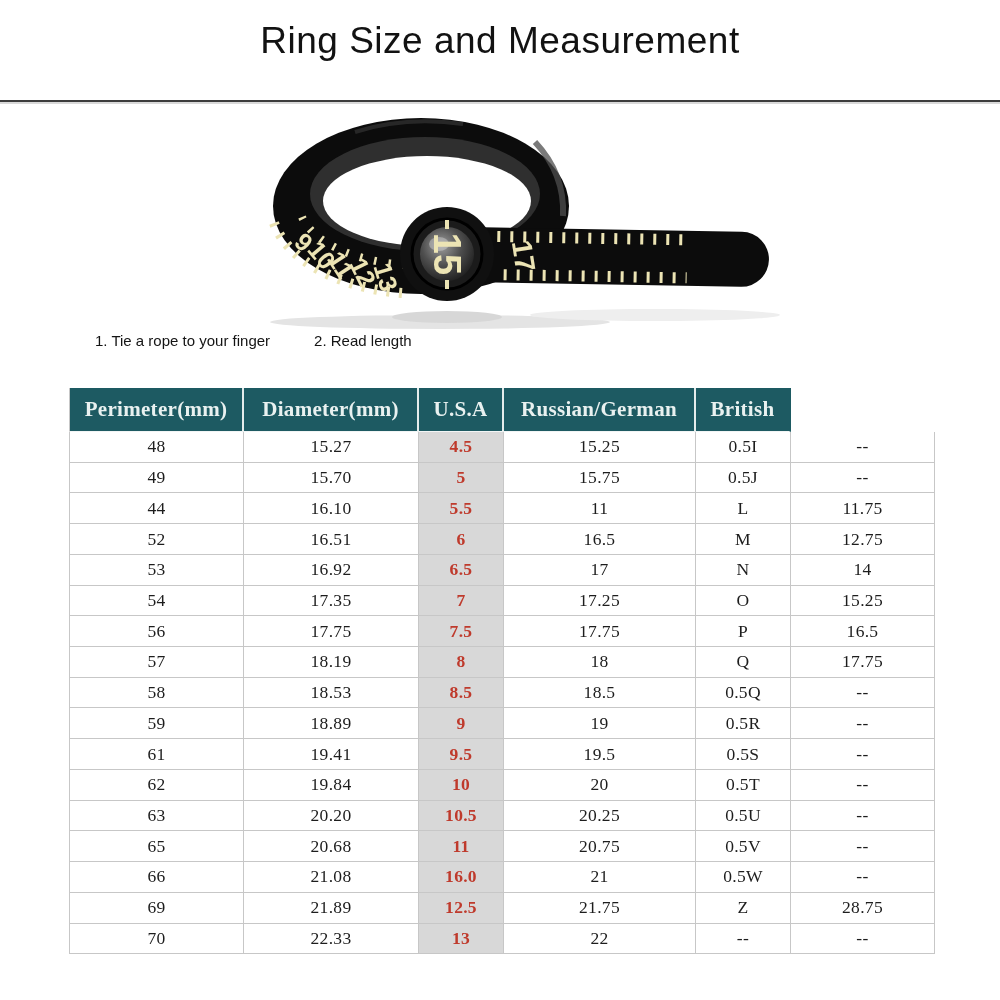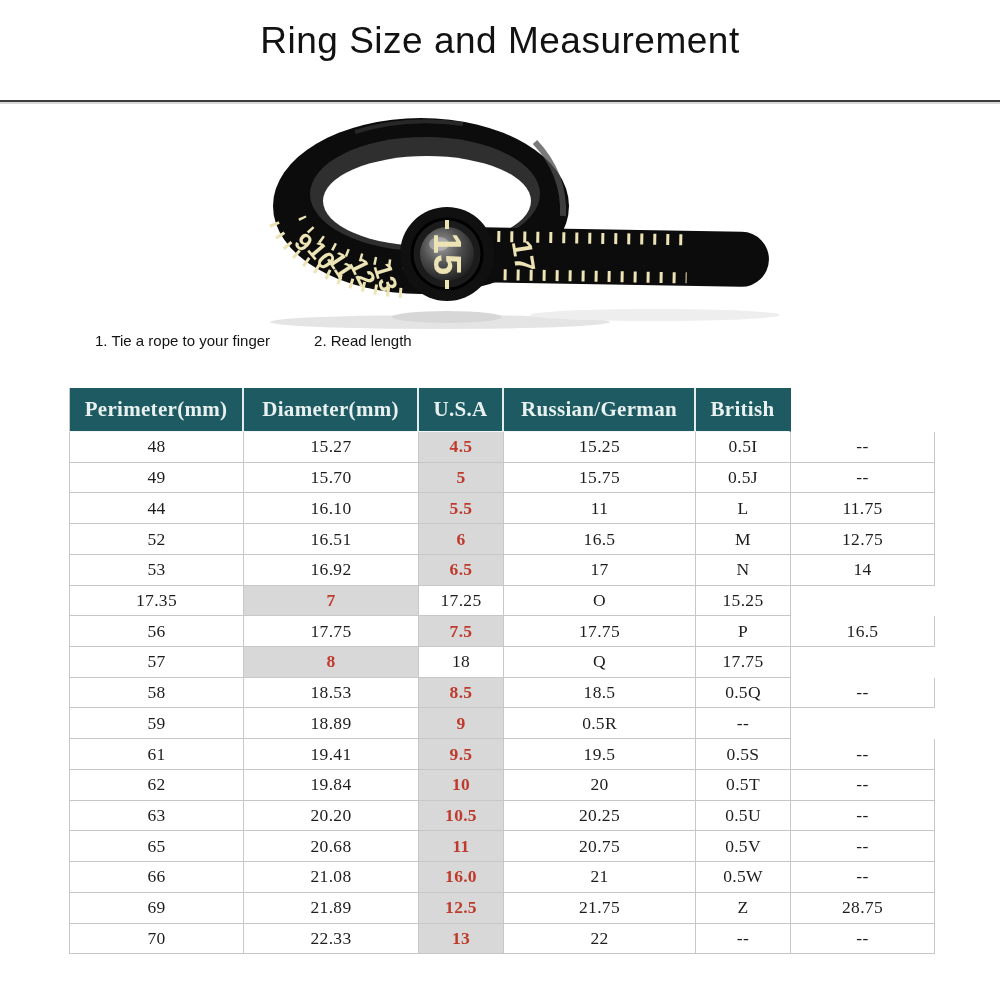--- a/index.html
+++ b/index.html
@@ -155,53 +155,56 @@
     </div>
     <div class="trow">
       <div class="tcell c0">53</div>
       <div class="tcell c1">16.92</div>
       <div class="tcell c2">6.5</div>
       <div class="tcell c3">17</div>
       <div class="tcell c4">N</div>
       <div class="tcell c5">14</div>
     </div>
     <div class="trow">
+      <div class="tcell c0">54</div>
       <div class="tcell c1">17.35</div>
       <div class="tcell c2">7</div>
       <div class="tcell c3">17.25</div>
       <div class="tcell c4">O</div>
       <div class="tcell c5">15.25</div>
     </div>
     <div class="trow">
       <div class="tcell c0">56</div>
       <div class="tcell c1">17.75</div>
       <div class="tcell c2">7.5</div>
       <div class="tcell c3">17.75</div>
       <div class="tcell c4">P</div>
       <div class="tcell c5">16.5</div>
     </div>
     <div class="trow">
       <div class="tcell c0">57</div>
+      <div class="tcell c1">18.19</div>
       <div class="tcell c2">8</div>
       <div class="tcell c3">18</div>
       <div class="tcell c4">Q</div>
       <div class="tcell c5">17.75</div>
     </div>
     <div class="trow">
       <div class="tcell c0">58</div>
       <div class="tcell c1">18.53</div>
       <div class="tcell c2">8.5</div>
       <div class="tcell c3">18.5</div>
       <div class="tcell c4">0.5Q</div>
       <div class="tcell c5">--</div>
     </div>
     <div class="trow">
       <div class="tcell c0">59</div>
       <div class="tcell c1">18.89</div>
       <div class="tcell c2">9</div>
+      <div class="tcell c3">19</div>
       <div class="tcell c4">0.5R</div>
       <div class="tcell c5">--</div>
     </div>
     <div class="trow">
       <div class="tcell c0">61</div>
       <div class="tcell c1">19.41</div>
       <div class="tcell c2">9.5</div>
       <div class="tcell c3">19.5</div>
       <div class="tcell c4">0.5S</div>
       <div class="tcell c5">--</div>

